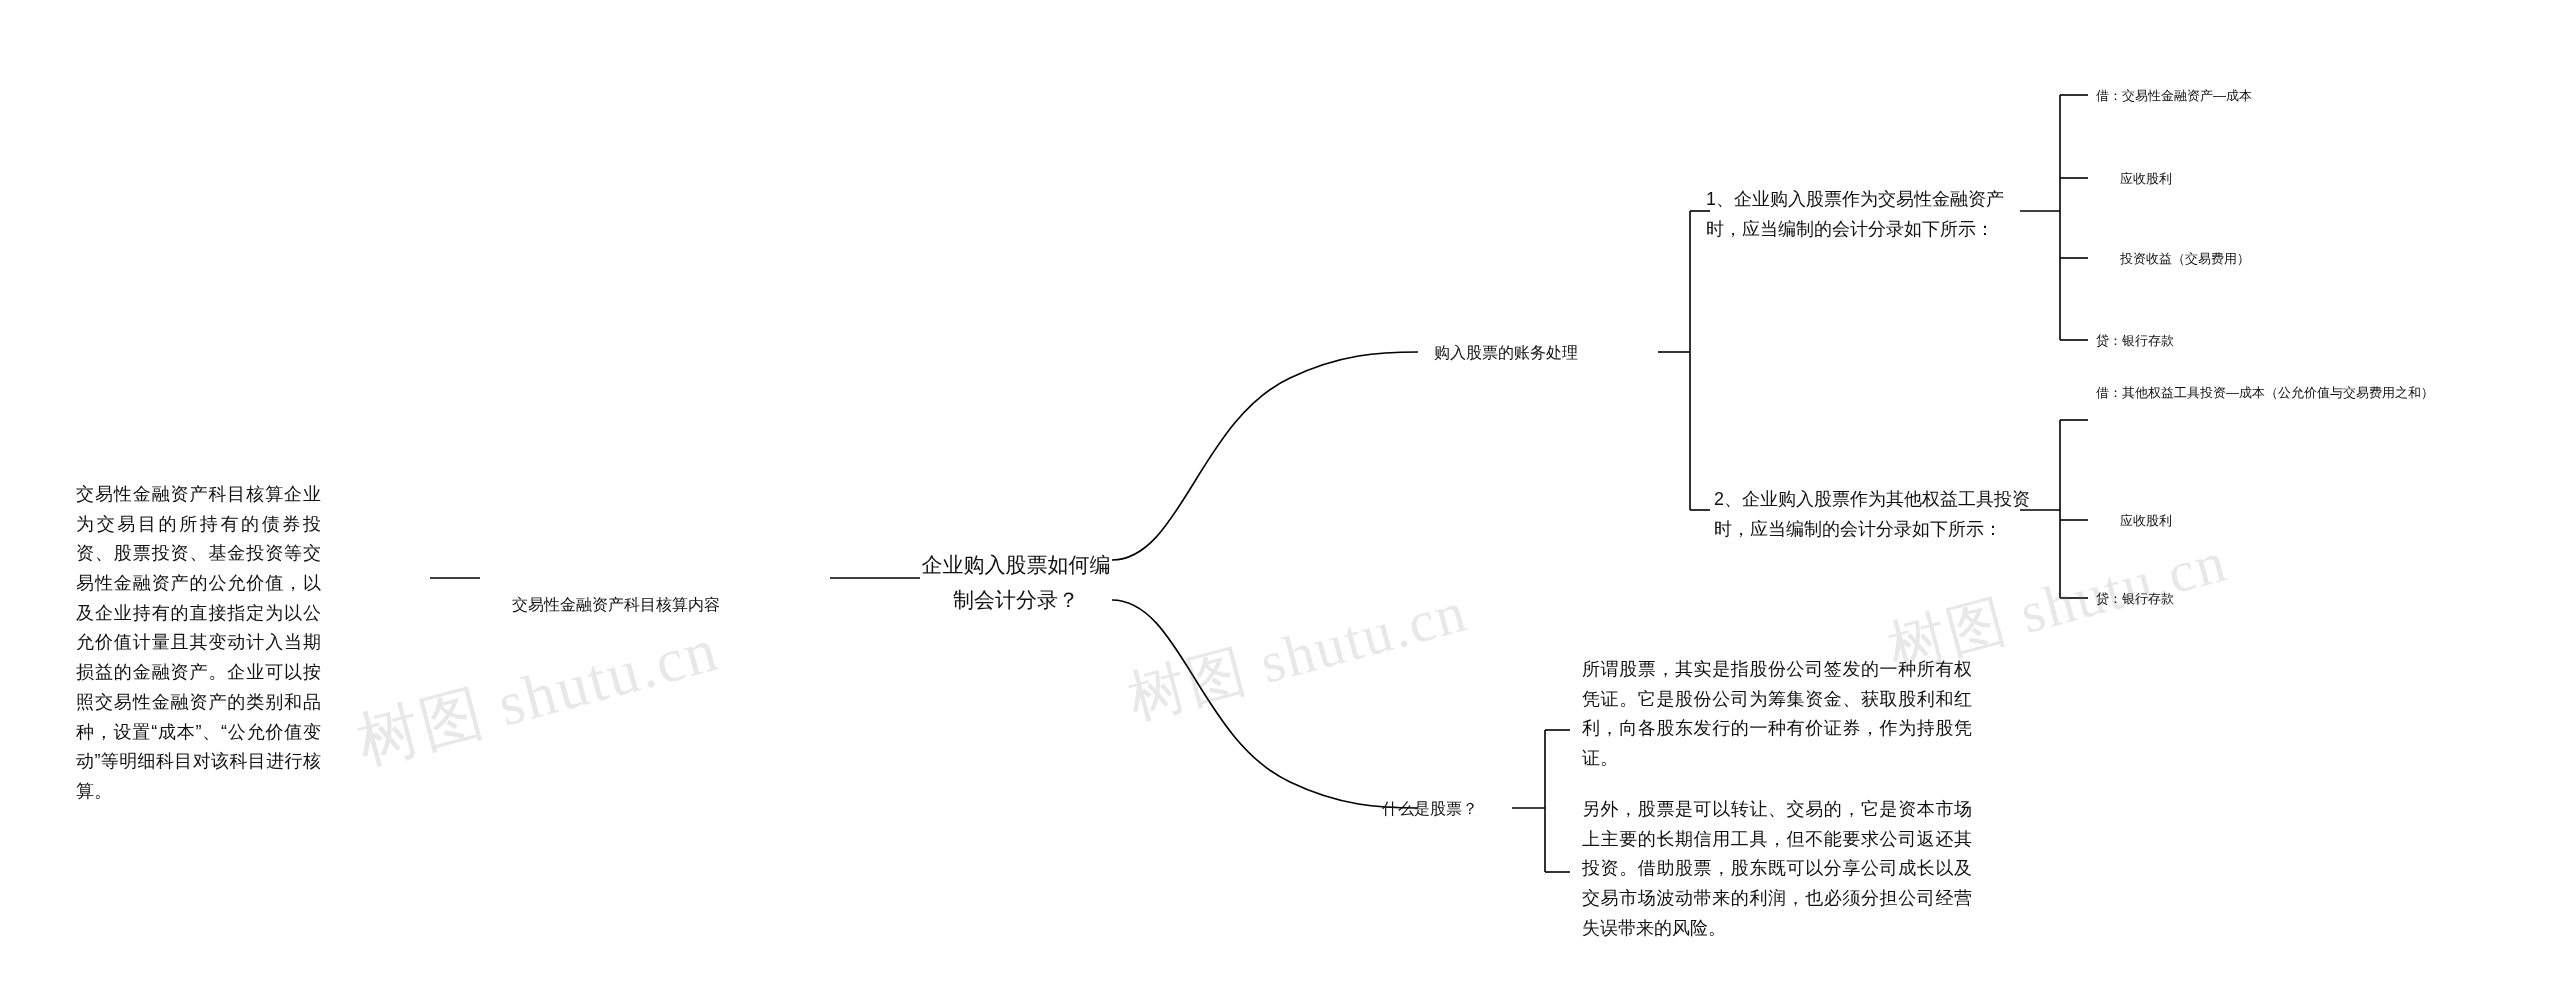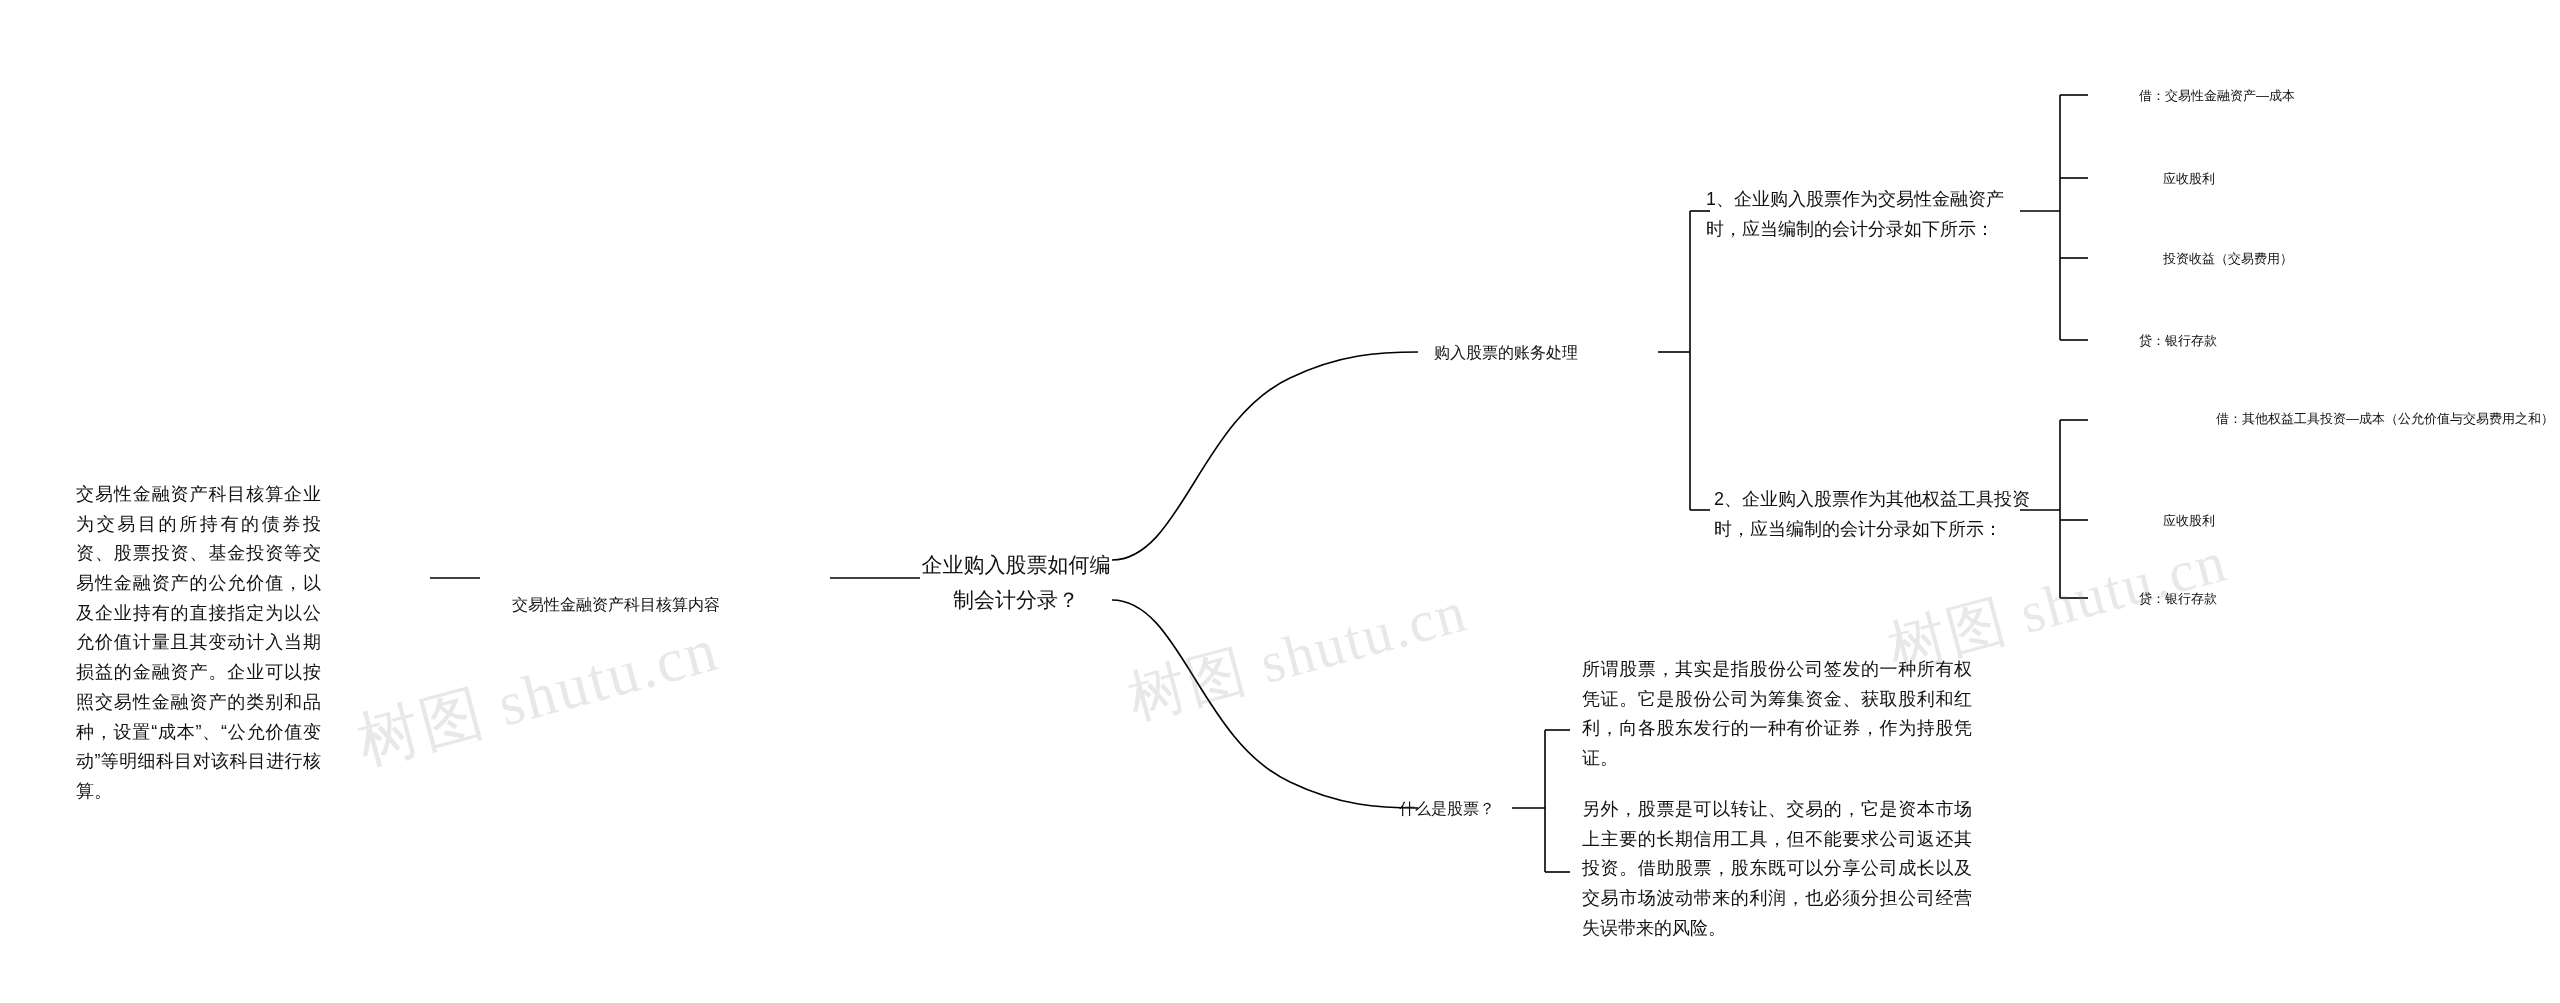--- a/index.html
+++ b/index.html
@@ -50,21 +50,20 @@
   }
   .sub {
     font-size: 18px;
     color: #111;
     line-height: 1.7;
   }
   .leaf {
     font-size: 13px;
     color: #111;
     line-height: 1.75;
-    margin-left: 43px;
   }
   .para {
     font-size: 18px;
     color: #111;
     line-height: 1.9;
     text-align: justify;
   }
   .watermark {
     position: absolute;
     font-family: "Liberation Serif", "DejaVu Serif", serif;
@@ -156,31 +155,31 @@
     <div class="node-text">投资收益（交易费用）</div>
   </div>
   <div class="node leaf" style="left:2096px; top:330px; width:400px;">
     <div class="node-text">贷：银行存款</div>
   </div>
 
   <div class="node sub" style="left:1706px; top:485px; width:320px;margin-left:8px;">
     <div class="node-text">2、企业购入股票作为其他权益工具投资时，应当编制的会计分录如下所示：</div>
   </div>
 
-  <div class="node leaf" style="left:2096px; top:408px; width:415px;text-align:right;">
+  <div class="node leaf" style="left:2096px; top:382px; width:415px;">
     <div class="node-text">借：其他权益工具投资—成本（公允价值与交易费用之和）</div>
   </div>
   <div class="node leaf" style="left:2120px; top:510px; width:400px;">
     <div class="node-text">应收股利</div>
   </div>
   <div class="node leaf" style="left:2096px; top:588px; width:400px;">
     <div class="node-text">贷：银行存款</div>
   </div>
 
-  <div class="node branch" style="left:1382px; top:796px; width:130px; text-align:center;font-family:Liberation Serif, serif;">
+  <div class="node branch" style="left:1382px; top:796px; width:130px; text-align:left;font-family:Liberation Serif, serif;">
     <div class="node-text">什么是股票？</div>
   </div>
 
   <div class="node para" style="left:1582px; top:655px; width:390px;">
     <div class="node-text">所谓股票，其实是指股份公司签发的一种所有权凭证。它是股份公司为筹集资金、获取股利和红利，向各股东发行的一种有价证券，作为持股凭证。</div>
   </div>
 
   <div class="node para" style="left:1582px; top:795px; width:390px;">
     <div class="node-text">另外，股票是可以转让、交易的，它是资本市场上主要的长期信用工具，但不能要求公司返还其投资。借助股票，股东既可以分享公司成长以及交易市场波动带来的利润，也必须分担公司经营失误带来的风险。</div>
   </div>

